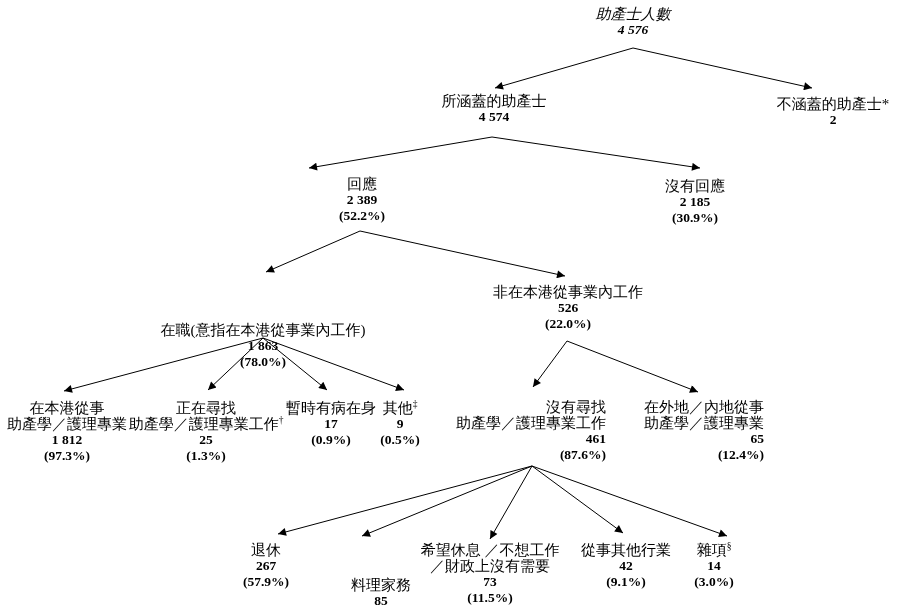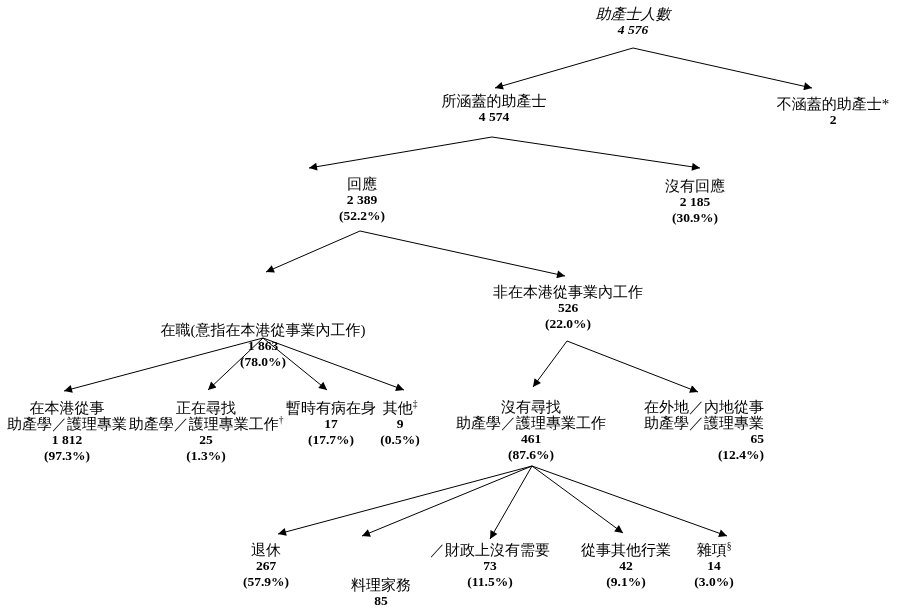--- a/index.html
+++ b/index.html
@@ -93,28 +93,28 @@
     </div>
     <div class="node" style="left: 206px; top: 400px;">
       <div class="lbl">正在尋找</div>
       <div class="lbl">助產學／護理專業工作<sup>†</sup></div>
       <div class="num">25</div>
       <div class="num">(1.3%)</div>
     </div>
     <div class="node" style="left: 331px; top: 400px;">
       <div class="lbl">暫時有病在身</div>
       <div class="num">17</div>
-      <div class="num">(17.7%)</div>
+      <div class="num">(0.9%)</div>
     </div>
     <div class="node" style="left: 400px; top: 400px;">
       <div class="lbl">其他<sup>‡</sup></div>
       <div class="num">9</div>
       <div class="num">(0.5%)</div>
     </div>
-    <div class="node" style="left: 531px; top: 399px;">
+    <div class="node" style="left: 531px; top: 399px; text-align: right;">
       <div class="lbl">沒有尋找</div>
       <div class="lbl">助產學／護理專業工作</div>
       <div class="num">461</div>
       <div class="num">(87.6%)</div>
     </div>
     <div class="node" style="left: 704px; top: 399px; text-align: right;">
       <div class="lbl">在外地／內地從事</div>
       <div class="lbl">助產學／護理專業</div>
       <div class="num">65</div>
       <div class="num">(12.4%)</div>
@@ -123,20 +123,21 @@
       <div class="lbl">退休</div>
       <div class="num">267</div>
       <div class="num">(57.9%)</div>
     </div>
     <div class="node" style="left: 381px; top: 542px; margin-top: 35px;">
       <div class="lbl">料理家務</div>
       <div class="num">85</div>
       <div class="num">(18.4%)</div>
     </div>
     <div class="node" style="left: 490px; top: 542px;">
+      <div class="lbl">希望休息 ／不想工作</div>
       <div class="lbl">／財政上沒有需要</div>
       <div class="num">73</div>
       <div class="num">(11.5%)</div>
     </div>
     <div class="node" style="left: 626px; top: 542px;">
       <div class="lbl">從事其他行業</div>
       <div class="num">42</div>
       <div class="num">(9.1%)</div>
     </div>
     <div class="node" style="left: 714px; top: 542px;">

